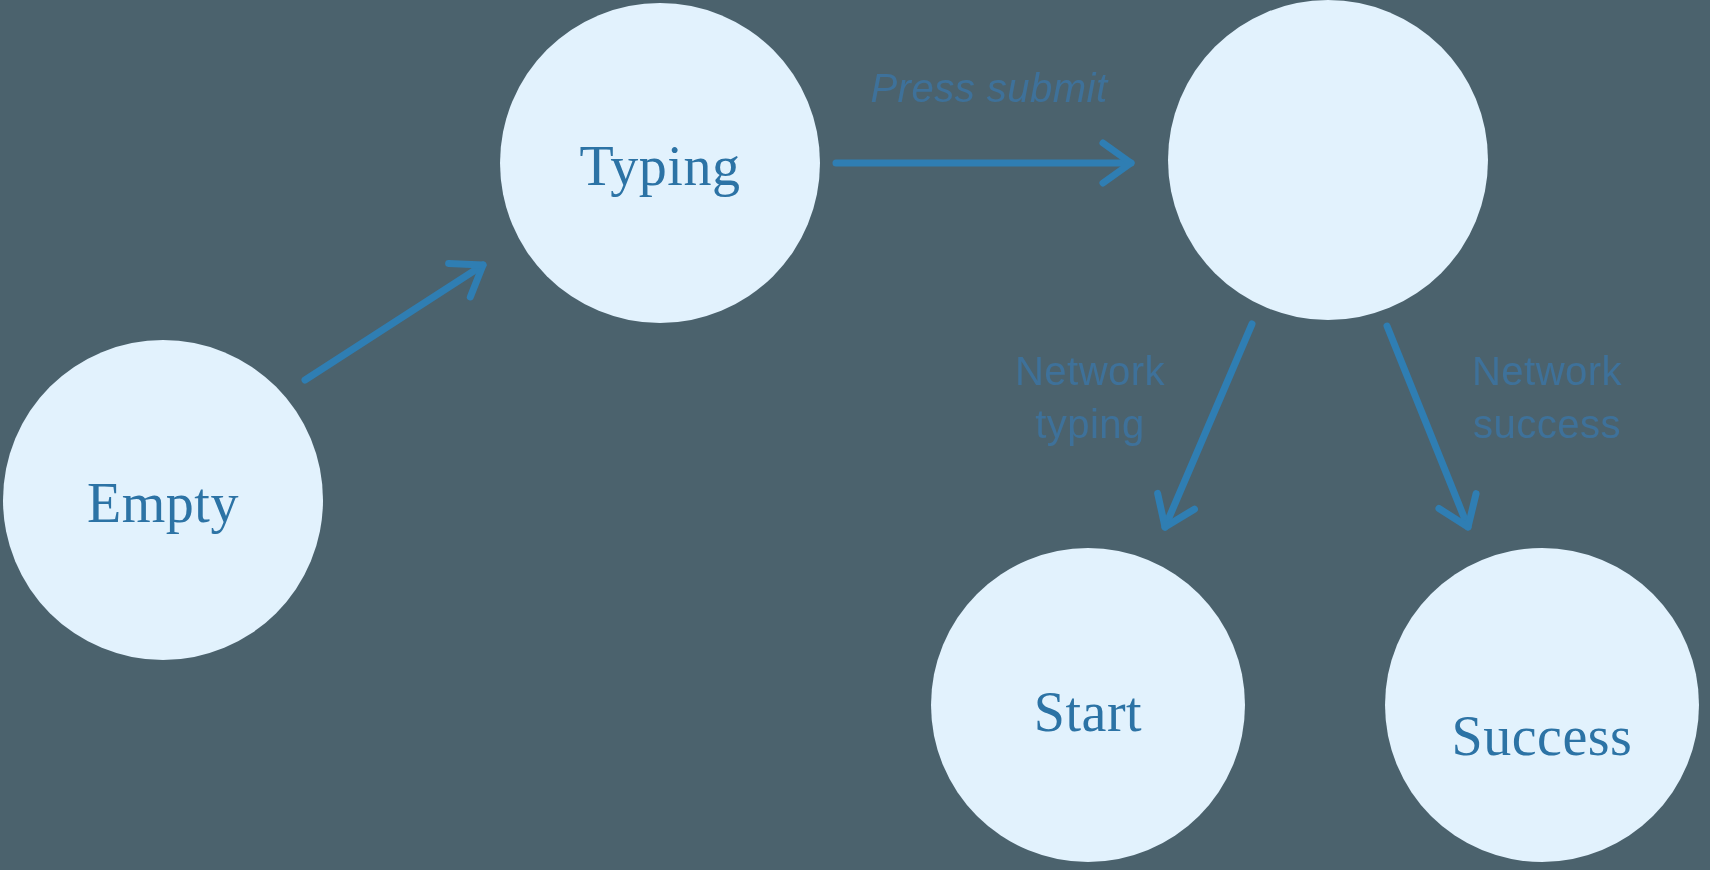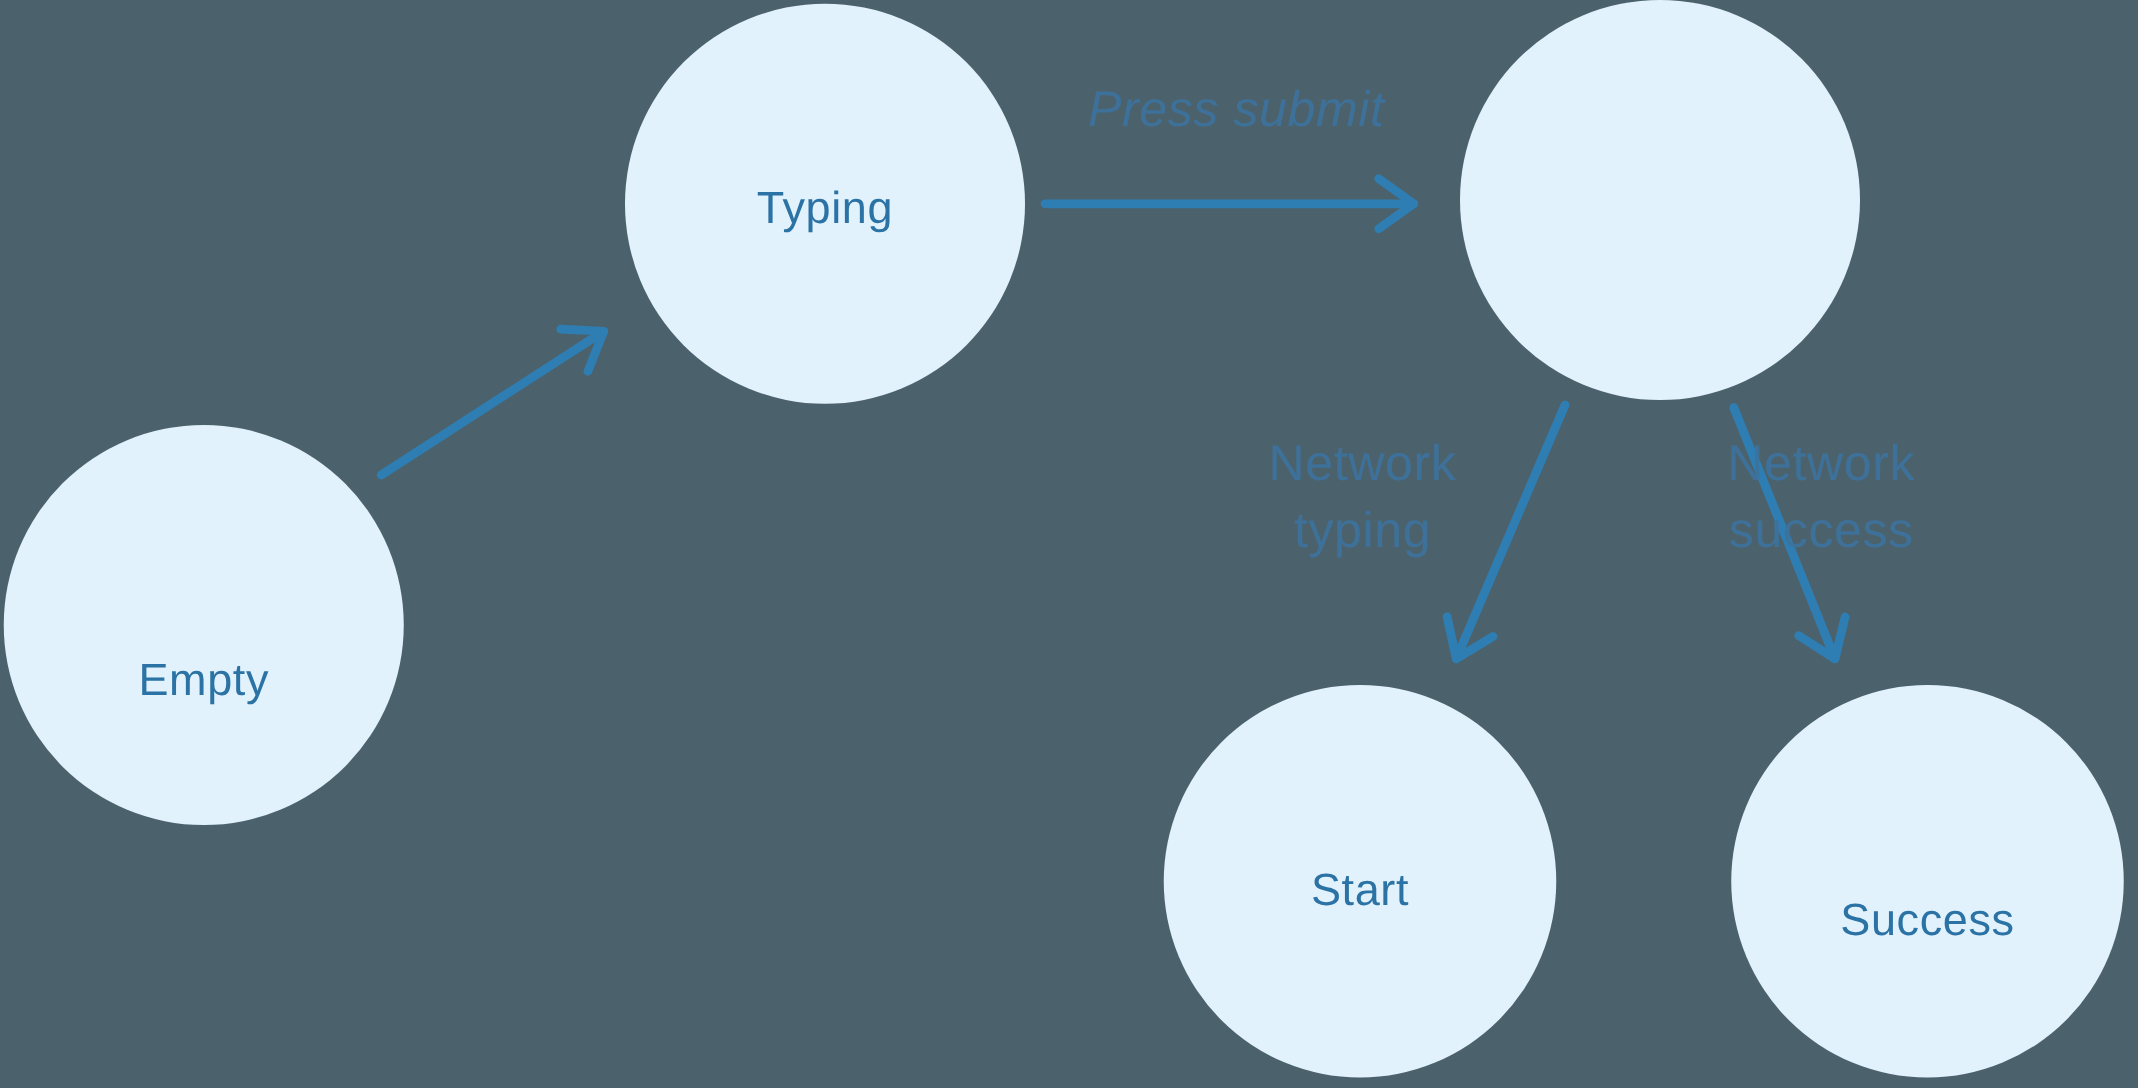--- a/index.html
+++ b/index.html
@@ -29,23 +29,24 @@
     fill: none;
     stroke: var(--arrow, #2f7eb3);
     stroke-width: 7;
     stroke-linecap: round;
     stroke-linejoin: round;
   }
   .node-label {
     position: absolute;
     transform: translate(-50%, -50%);
     color: var(--node-text, #2c73a5);
-    font-size: 36px;
+    font-size: 56px;
     letter-spacing: 0.5px;
     white-space: nowrap;
+    font-family: Liberation Serif, serif;
   }
   .edge-label {
     position: absolute;
     transform: translate(-50%, -50%);
     color: var(--edge-label, #3d739e);
     font-size: 40px;
     letter-spacing: 0.5px;
     line-height: 1.32;
     text-align: center;
     opacity: 0.92;
@@ -69,22 +70,22 @@
     <circle class="node" cx="1328" cy="160" r="160"></circle>
     <circle class="node" cx="1088" cy="705" r="157"></circle>
     <circle class="node" cx="1542" cy="705" r="157"></circle>
 
     <path class="arrow" d="M305,380 L483,265" marker-end="url(#arrowhead)"></path>
     <path class="arrow" d="M836,163 L1131,163" marker-end="url(#arrowhead)"></path>
     <path class="arrow" d="M1252,324 L1165,527" marker-end="url(#arrowhead)"></path>
     <path class="arrow" d="M1387,326 L1468,527" marker-end="url(#arrowhead)"></path>
   </svg>
 
-  <div class="node-label" style="left:163px;  top:503px;margin-top:41px;">Empty</div>
+  <div class="node-label" style="left:163px;  top:503px;">Empty</div>
   <div class="node-label" style="left:660px;  top:166px;">Typing</div>
   <div class="node-label" style="left:1088px; top:712px;">Start</div>
   <div class="node-label" style="left:1542px; top:736px;">Success</div>
 
   <div class="edge-label nowrap" style="left:989px; top:88px;font-style:italic;">Press submit</div>
   <div class="edge-label" style="left:1090px; top:398px; width:200px;">Network typing</div>
-  <div class="edge-label" style="left:1457px; top:398px; width:200px;">Network success</div>
+  <div class="edge-label" style="left:1547px; top:398px; width:200px;">Network success</div>
 
 </div>
 
 </body></html>

